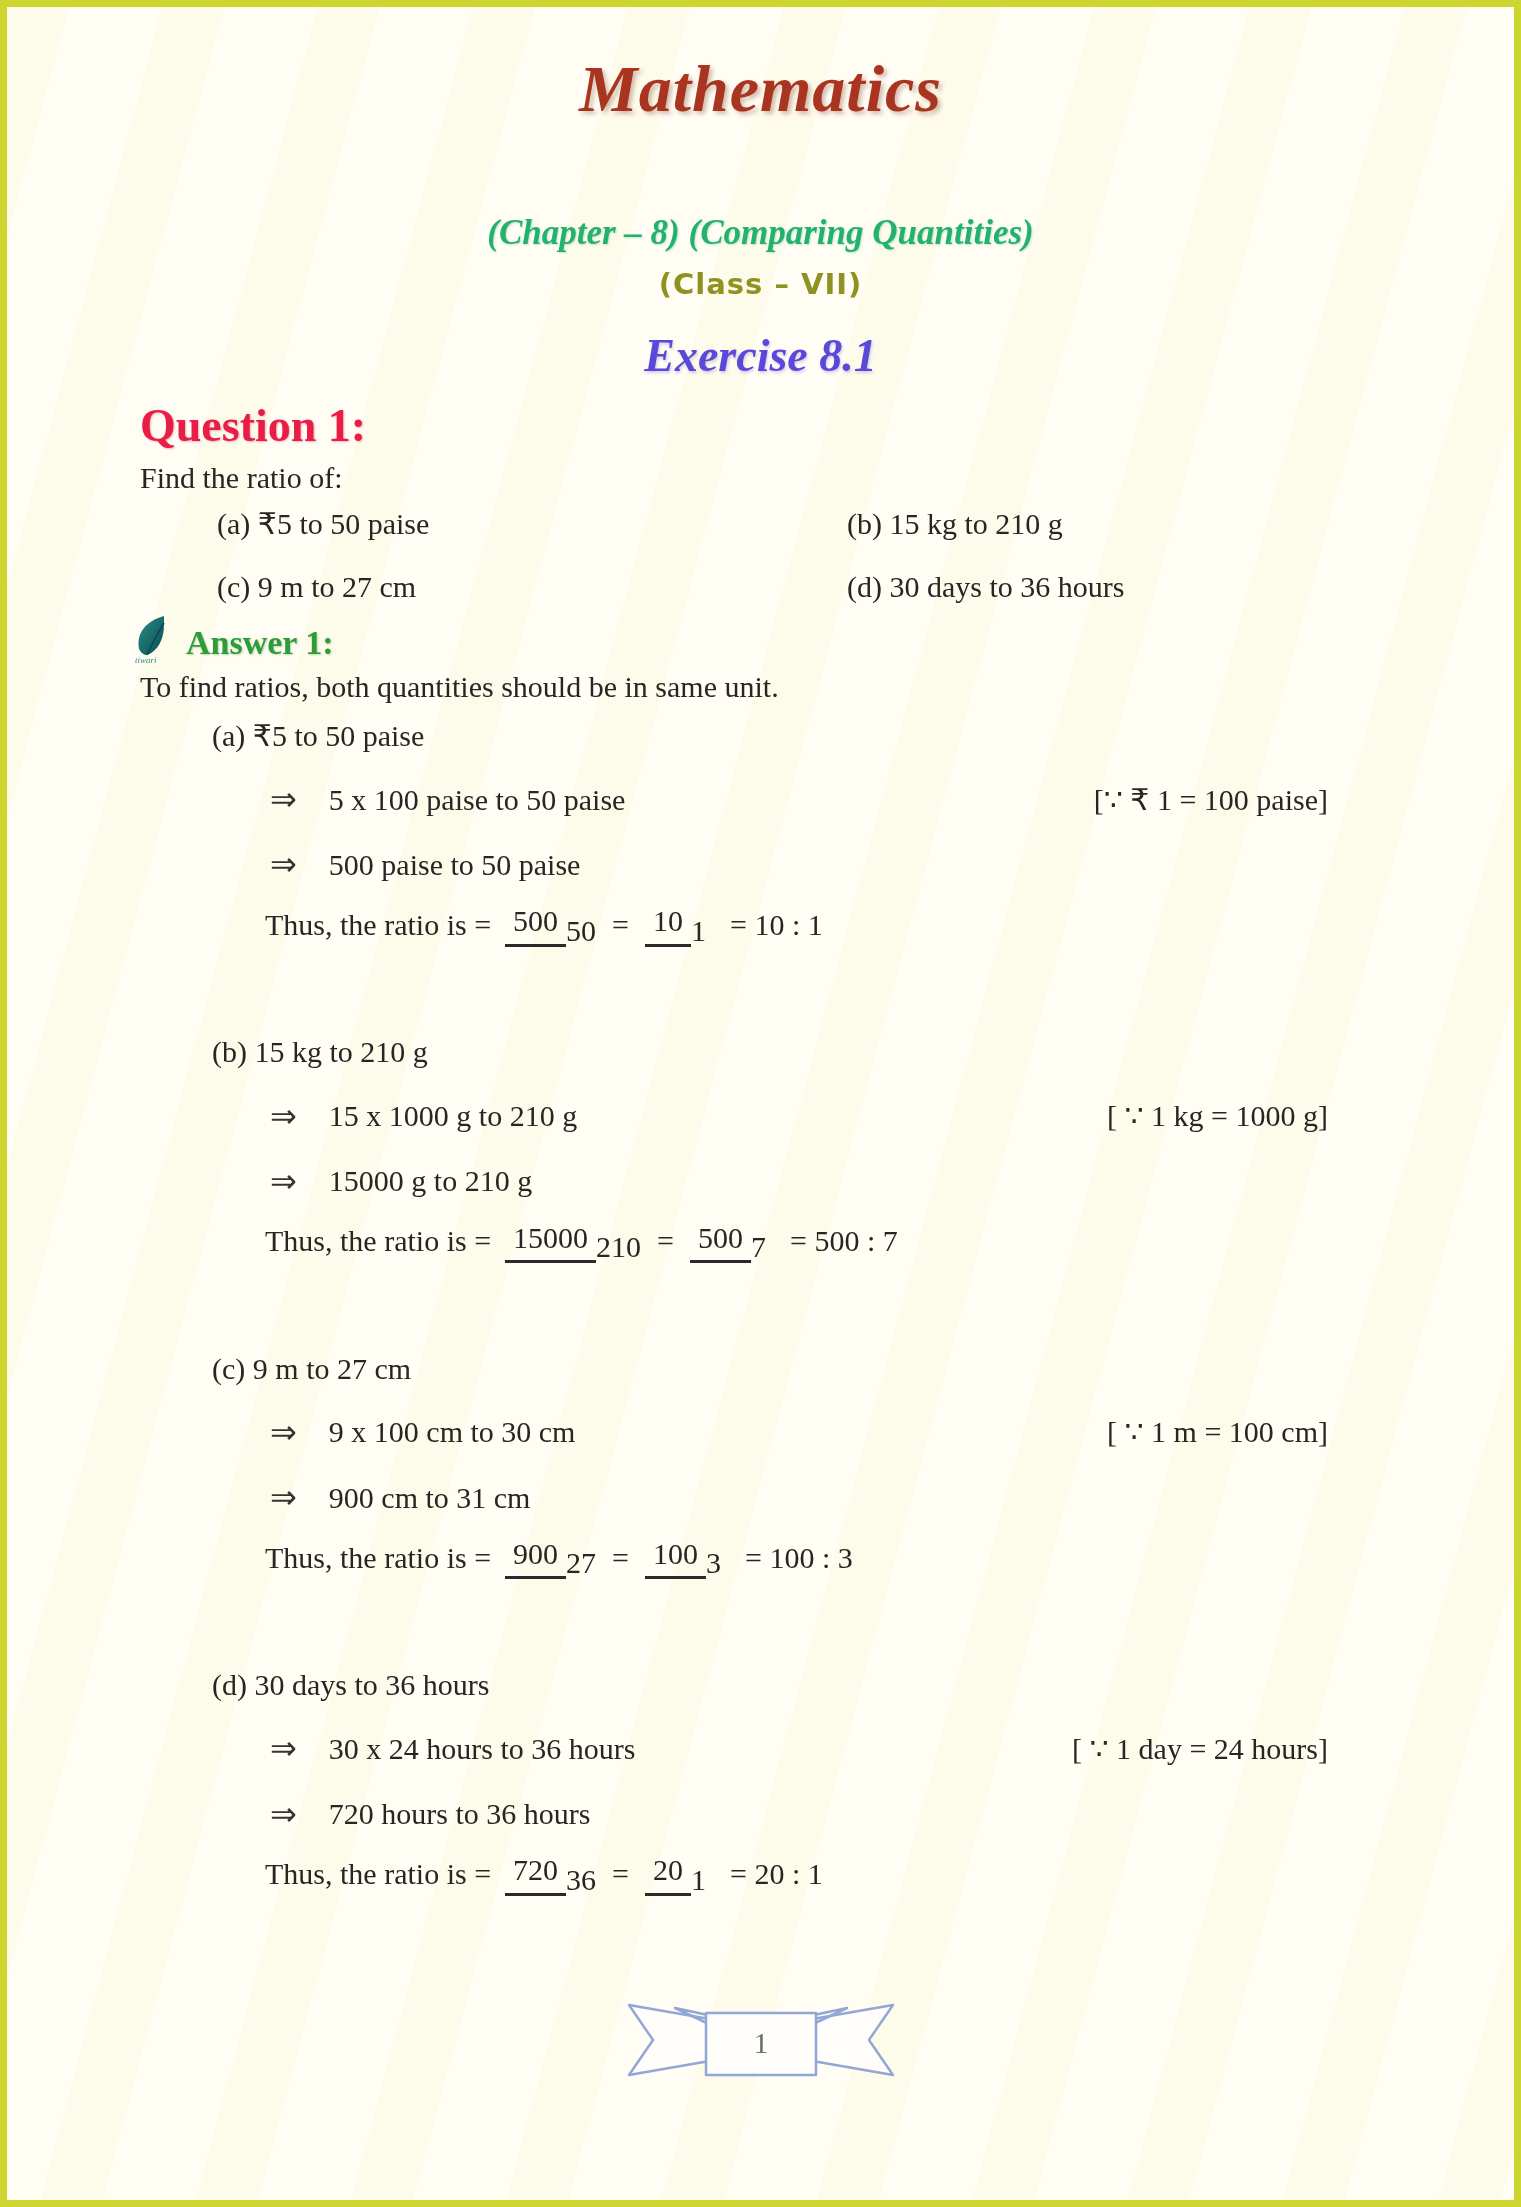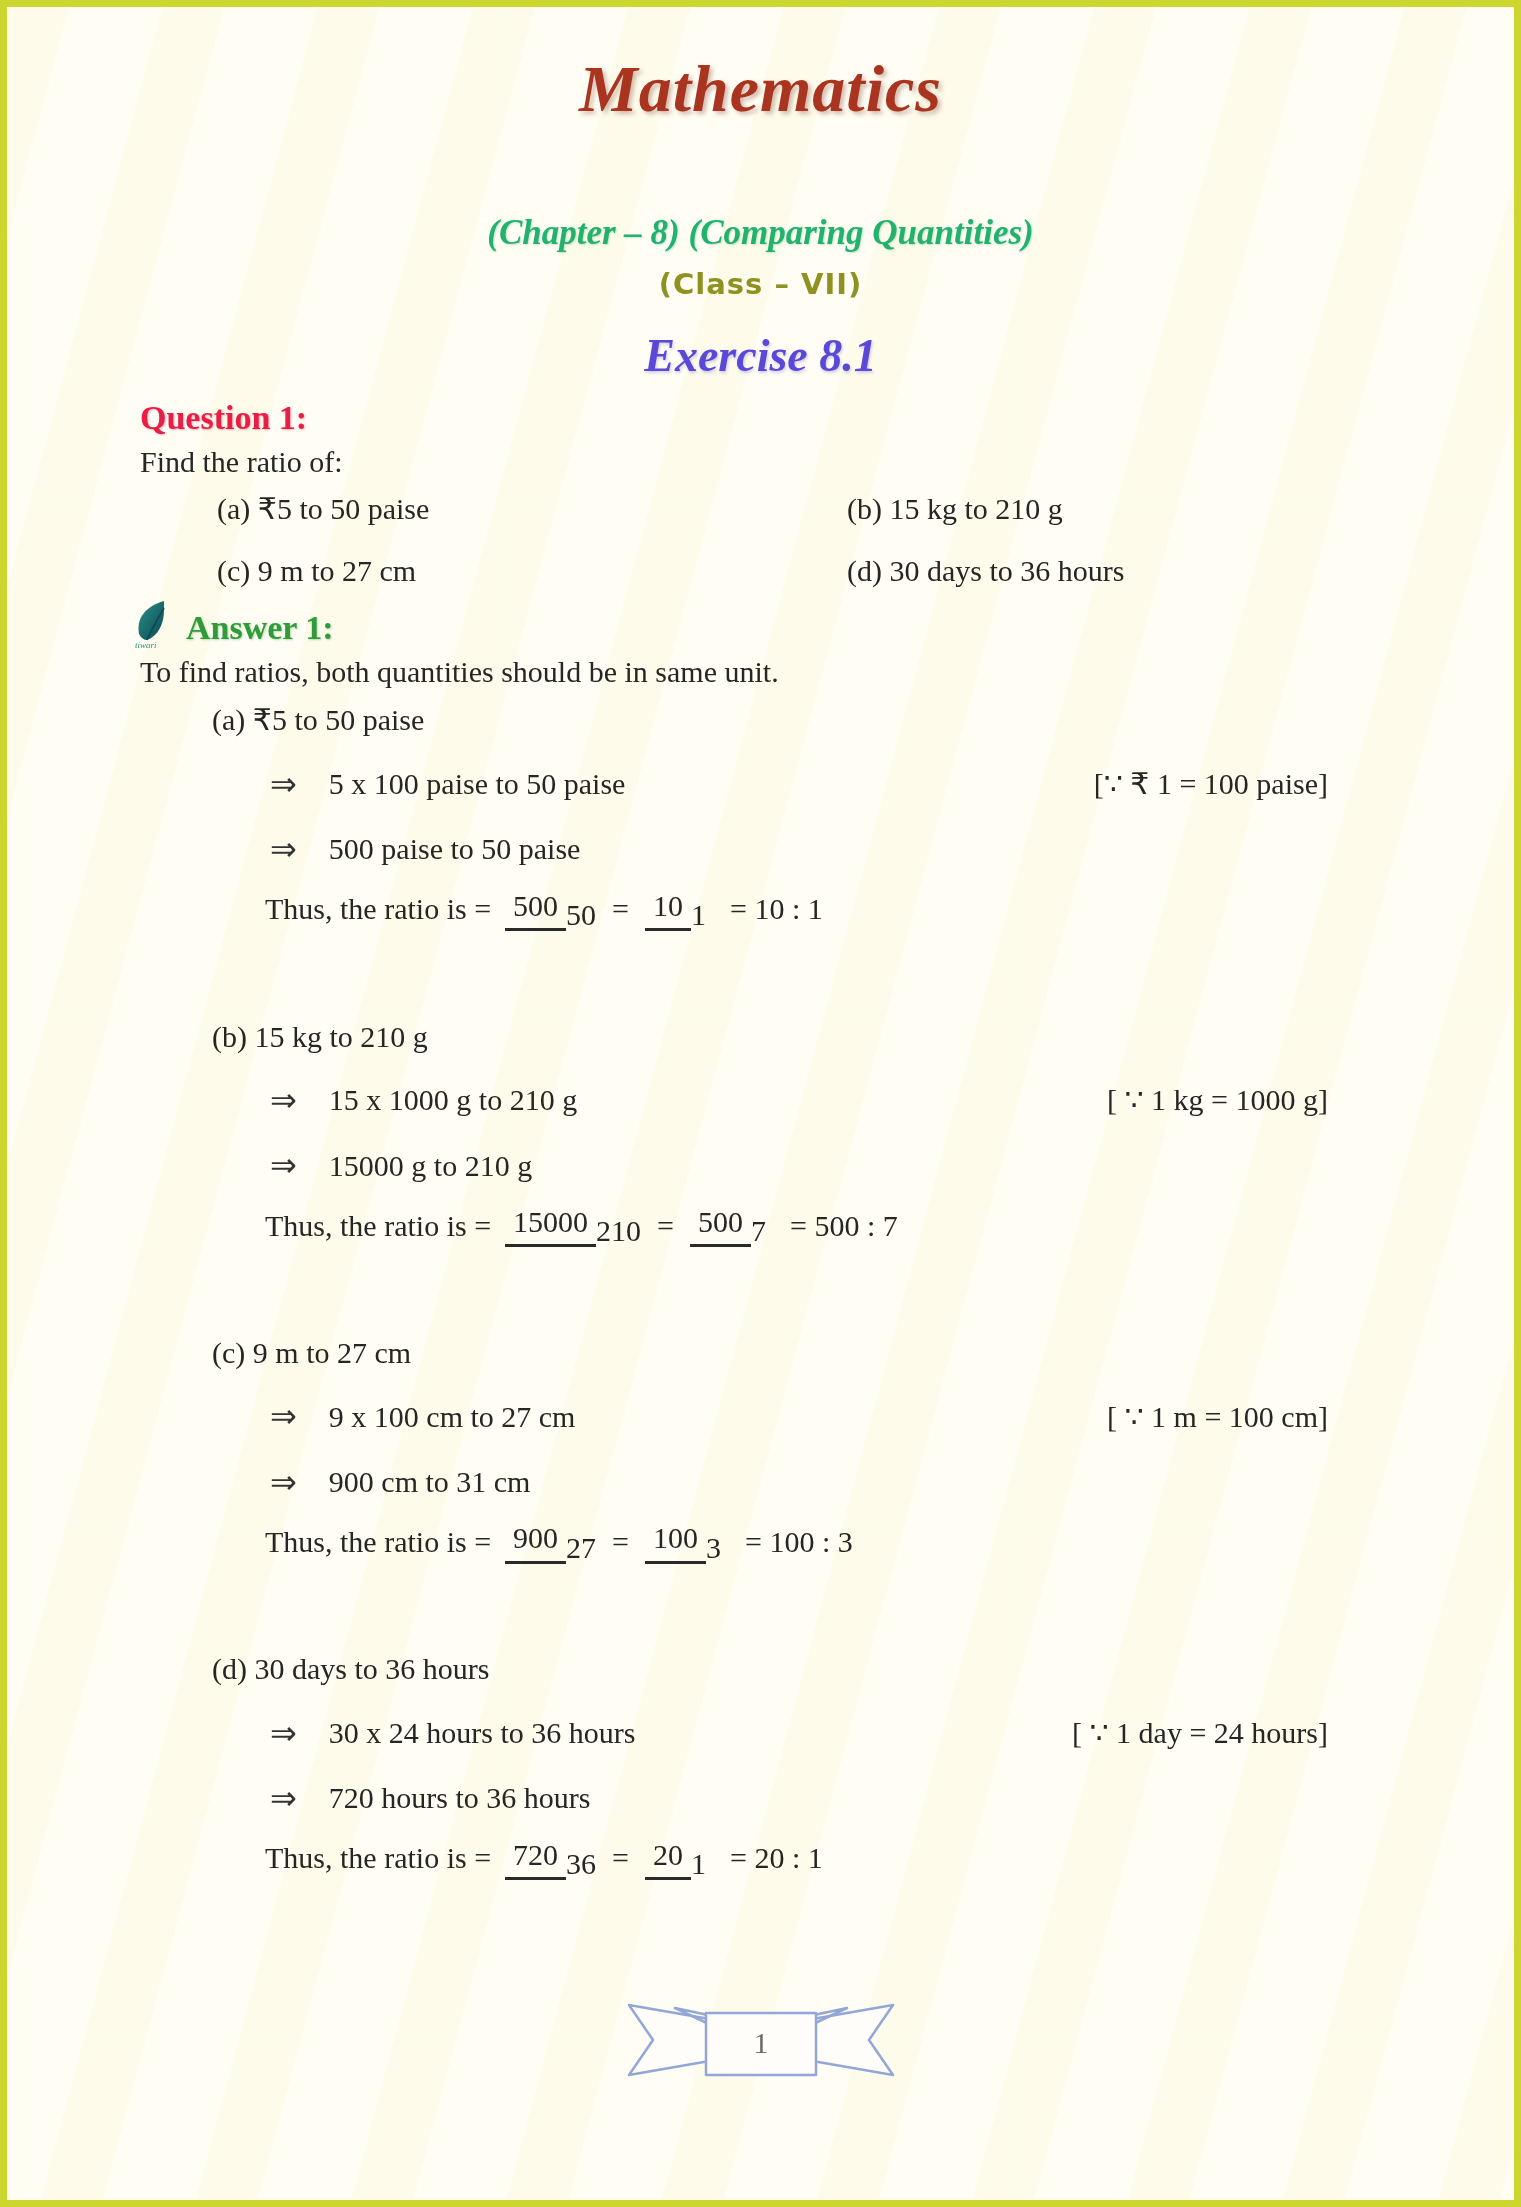--- a/index.html
+++ b/index.html
@@ -26,21 +26,21 @@
   .class-line{
     text-align:center;margin-top:8px;font-size:29px;line-height:1.4;
     font-weight:bold;color:#8f9221;font-family:"DejaVu Sans",sans-serif;letter-spacing:1px;
   }
   .exercise-line{
     text-align:center;margin-top:22px;font-size:46px;line-height:1.3;
     font-style:italic;font-weight:bold;color:#5a49d8;
     text-shadow:1px 2px 3px rgba(80,60,200,.25);
   }
   .q-heading{
-    margin-top:10px;font-size:34px;line-height:1.3;font-weight:bold;color:#e81e47;
+    margin-top:10px;font-size:46px;line-height:1.3;font-weight:bold;color:#e81e47;
     text-shadow:1px 1px 2px rgba(200,20,60,.3);
   }
   .q-intro{margin-top:2px;font-size:30px;line-height:1.35;}
   .options{
     display:grid;grid-template-columns:630px 1fr;row-gap:22px;
     margin-top:6px;padding-left:77px;font-size:30px;line-height:1.35;
   }
   .a-heading-row{display:flex;align-items:flex-end;margin-top:8px;margin-left:-6px;}
   .leaf-logo{width:44px;height:50px;margin-right:8px;flex:0 0 auto;}
   .a-heading{
@@ -153,21 +153,21 @@
           <span class="den">7</span>
         </span>
         <span class="result">= 500 : 7</span>
       </div>
     </div>
 
     <div class="answer-section">
       <div class="section-label">(c) 9 m to 27 cm</div>
       <div class="step">
         <span class="arrow">⇒</span>
-        <span class="text">9 x 100 cm to 27 cm</span>
+        <span class="text">9 x 100 cm to 30 cm</span>
         <span class="note">[ ∵  1 m = 100 cm]</span>
       </div>
       <div class="step">
         <span class="arrow">⇒</span>
         <span class="text">900 cm to 31 cm</span>
         <span class="note"></span>
       </div>
       <div class="thus">
         <span>Thus, the ratio is =</span>
         <span class="frac">

